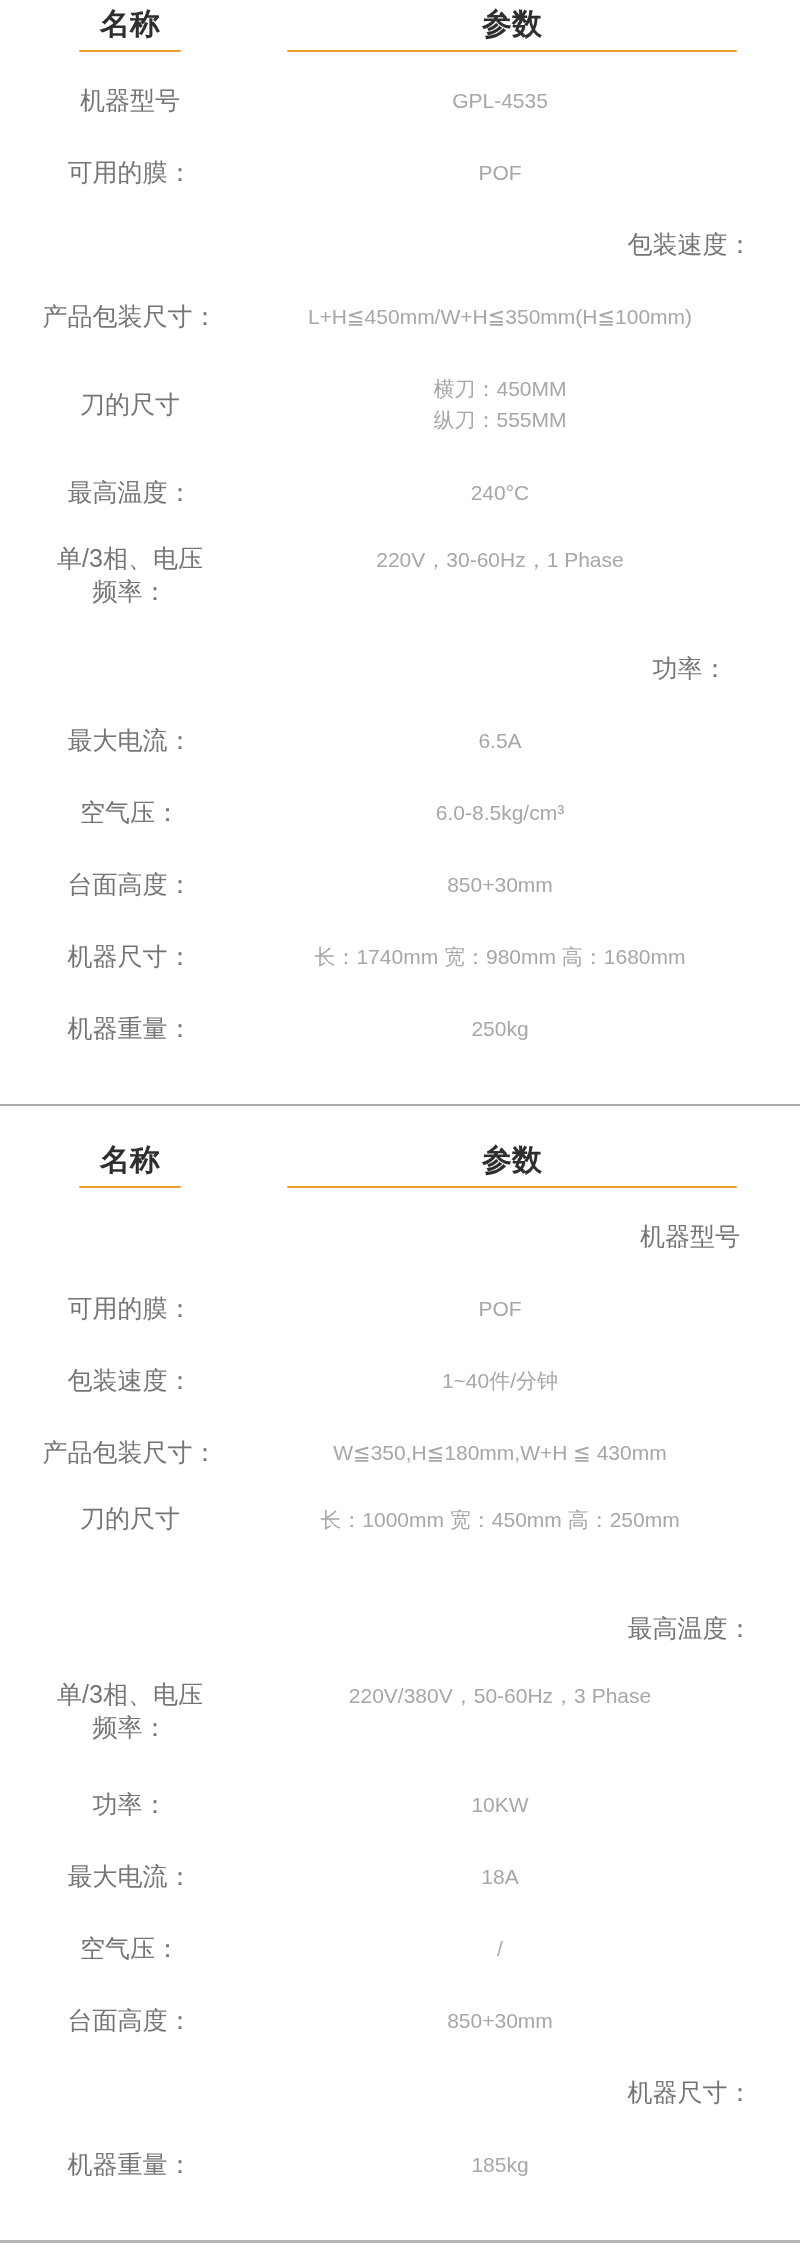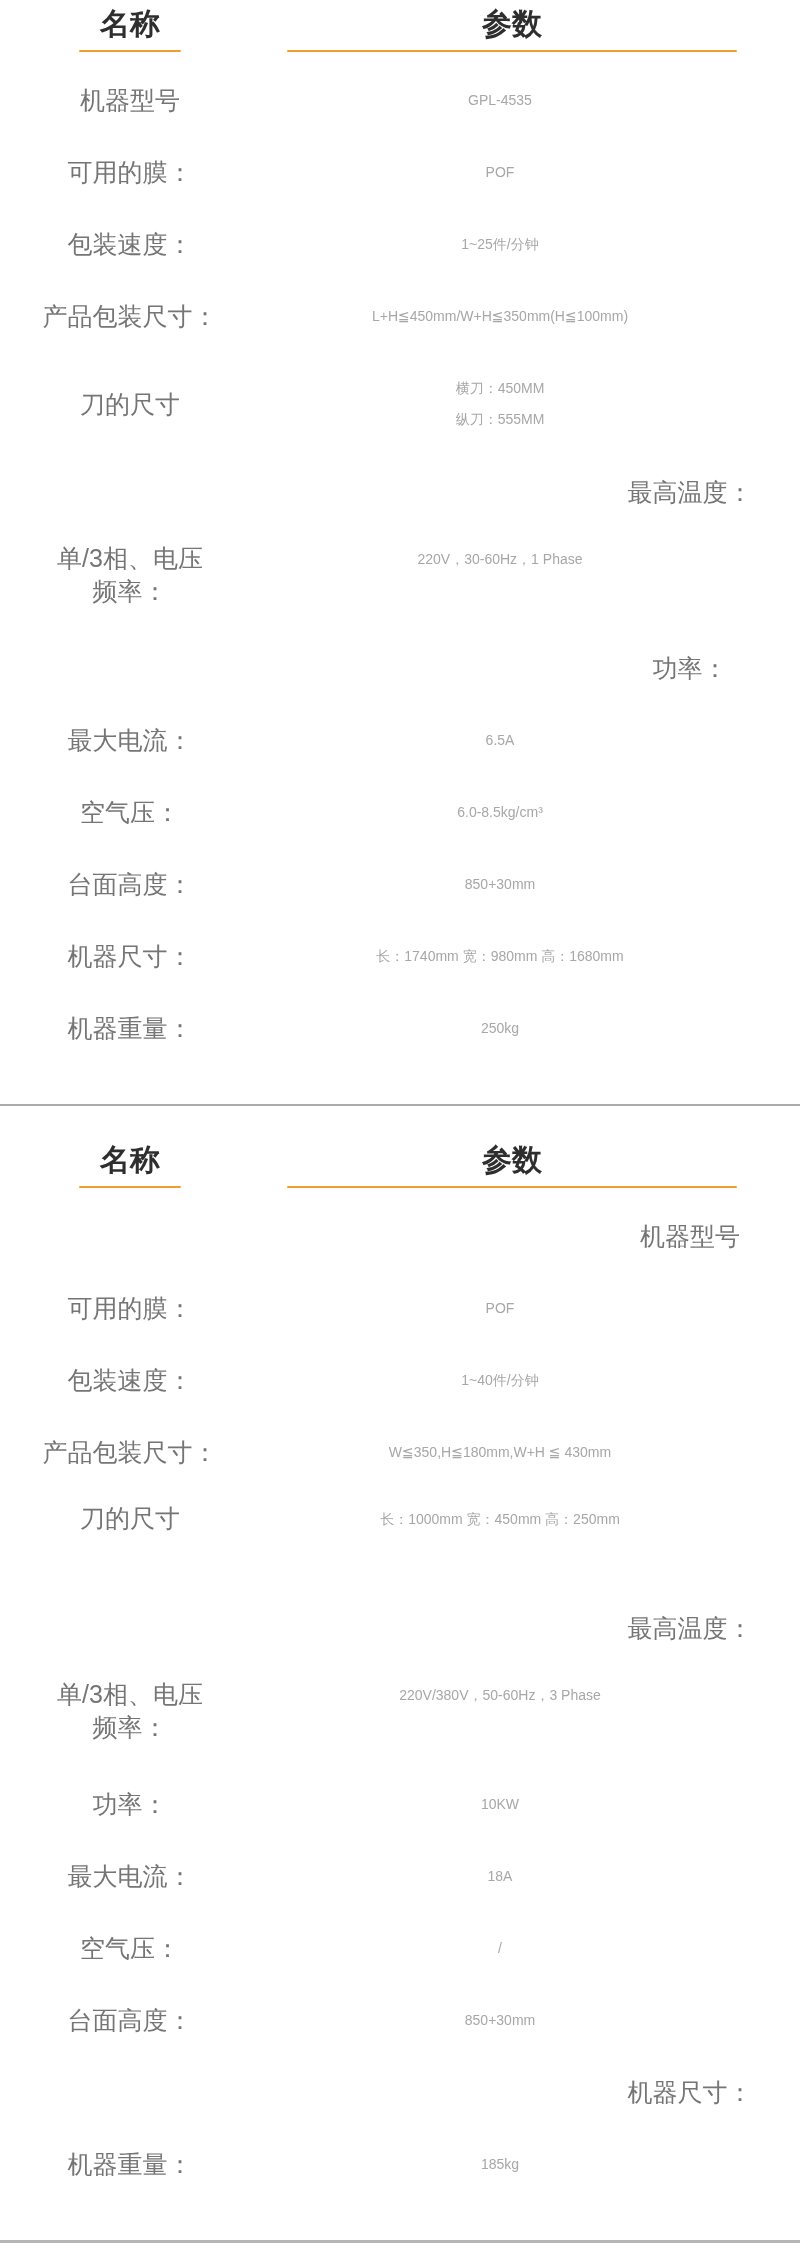--- a/index.html
+++ b/index.html
@@ -29,21 +29,21 @@
   
   .row { display: flex; align-items: center; min-height: 72px; justify-content: flex-end; }
   .row-tall { min-height: 104px; align-items: center; }
   .row-top { min-height: 104px; align-items: flex-start; padding-top: 14px; box-sizing: border-box; }
   .cell-name {
     width: 240px; box-sizing: border-box; padding-left: 20px;
     text-align: center; font-size: 25px; line-height: 33px; color: #757575;
   }
   .cell-value {
     flex: 1; box-sizing: border-box; padding-right: 40px;
-    text-align: center; font-size: 14px; line-height: 31px; color: #a7a7a7;
+    text-align: center; font-size: 21px; line-height: 31px; color: #a7a7a7;
   }
   .row-top .cell-value { padding-top: 2px; }
 
   .table-divider { width: 800px; height: 2px; background: #ababab; margin-top: 40px; }
   .bottom-divider { position: absolute; left: 0; top: 2240px; width: 800px; height: 3px; background: #b5b5b5; }
 </style>
 </head>
 <body>
 
 <div class="spec-table">
@@ -61,35 +61,35 @@
   <div class="row">
     <div class="cell-name">机器型号</div>
     <div class="cell-value">GPL-4535</div>
   </div>
   <div class="row">
     <div class="cell-name">可用的膜：</div>
     <div class="cell-value">POF</div>
   </div>
   <div class="row">
     <div class="cell-name">包装速度：</div>
-    <div class="cell-value">1~25件/分钟</div>
   </div>
   <div class="row">
     <div class="cell-name">产品包装尺寸：</div>
     <div class="cell-value">L+H≦450mm/W+H≦350mm(H≦100mm)</div>
   </div>
   <div class="row row-tall">
     <div class="cell-name">刀的尺寸</div>
     <div class="cell-value">
       <div>横刀：450MM</div>
       <div>纵刀：555MM</div>
     </div>
   </div>
   <div class="row">
     <div class="cell-name">最高温度：</div>
+    <div class="cell-value">240°C</div>
   </div>
   <div class="row row-top">
     <div class="cell-name">
       <div>单/3相、电压</div>
       <div>频率：</div>
     </div>
     <div class="cell-value">220V，30-60Hz，1 Phase</div>
   </div>
   <div class="row">
     <div class="cell-name">功率：</div>

